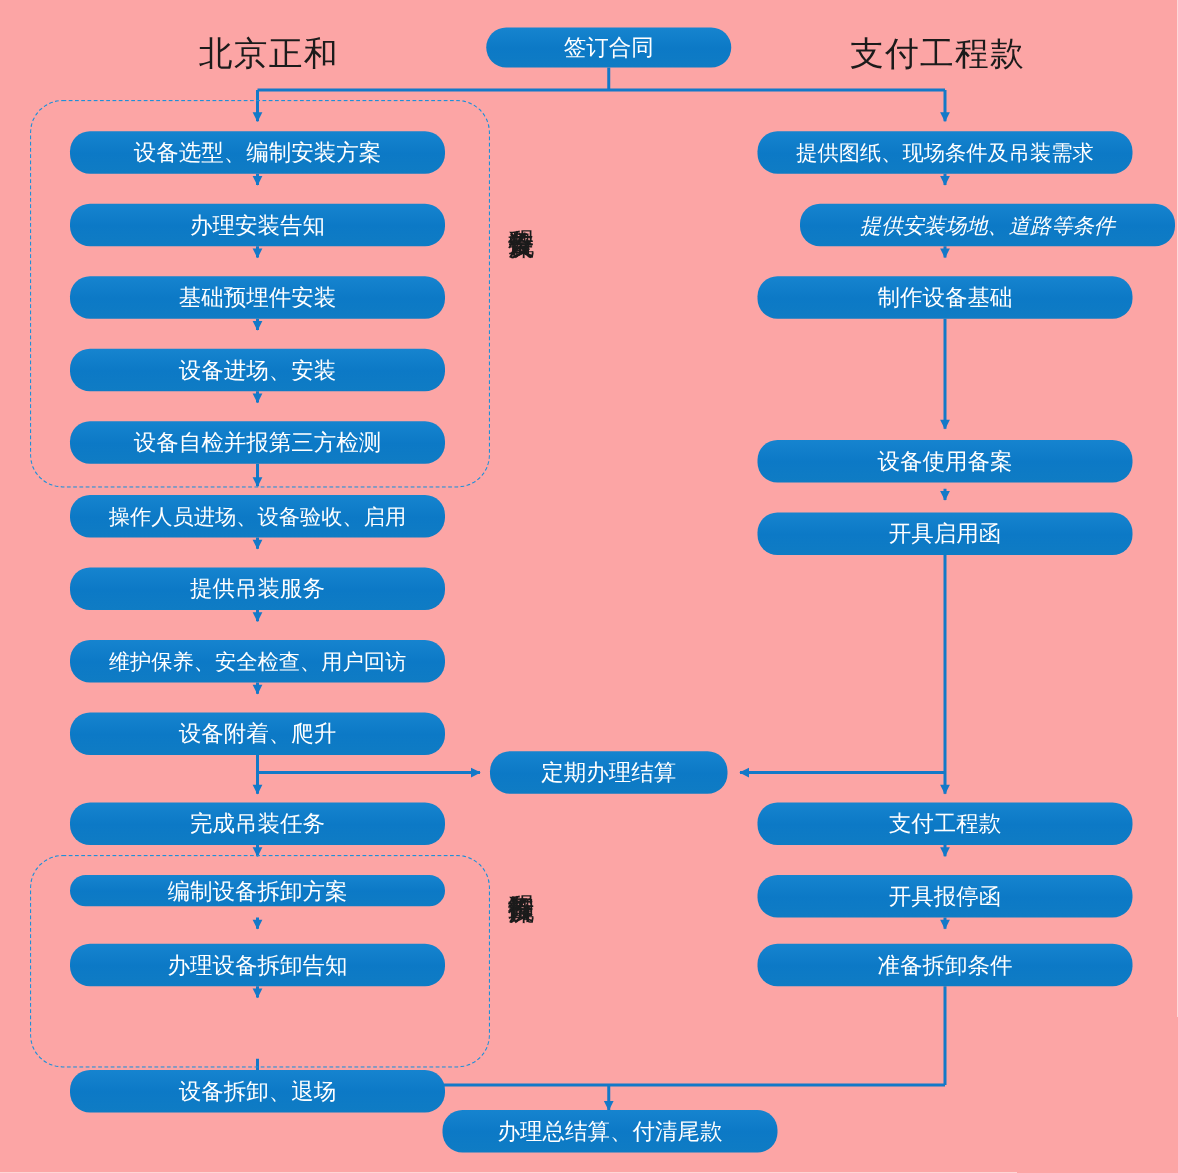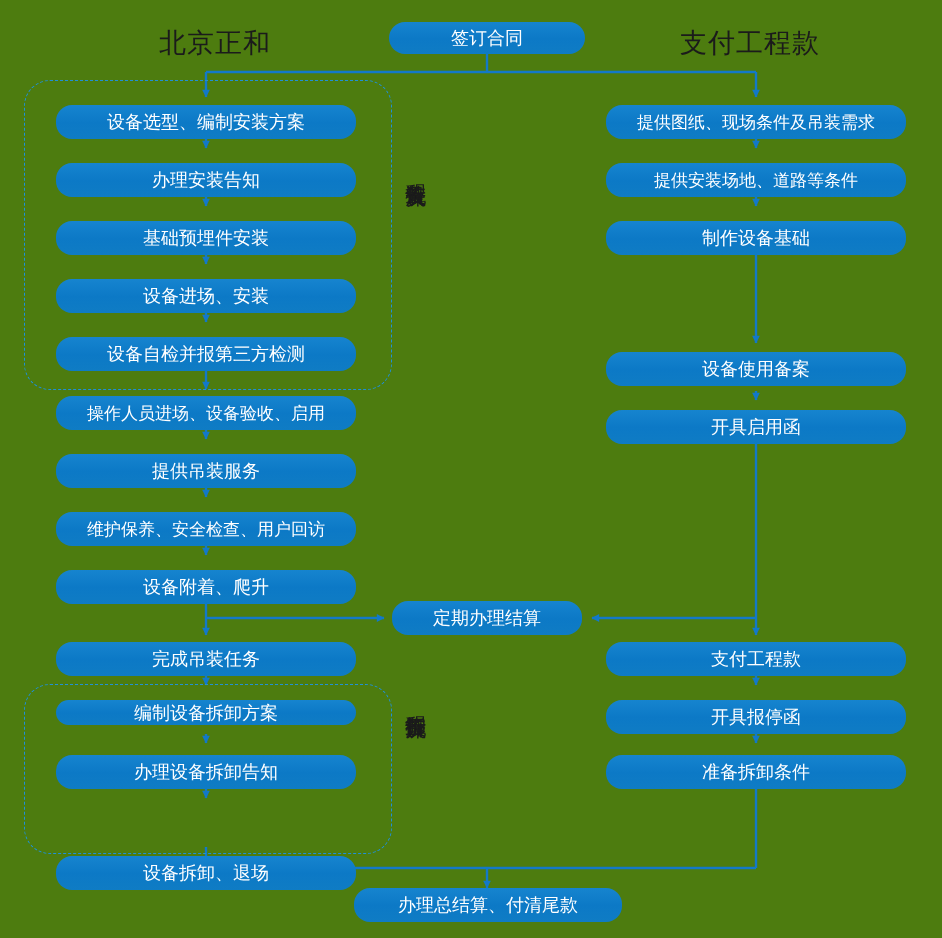--- a/index.html
+++ b/index.html
@@ -5,21 +5,21 @@
 <style>
   html,body{margin:0;padding:0;background:#ffffff;}
   body{
     font-family:"Liberation Sans","DejaVu Sans",sans-serif;
     -webkit-font-smoothing:antialiased;
   }
   #canvas{
     position:relative;
     width:942px;
     height:938px;
-    background:#4d7c0f;
+    background:#fca5a5;
     overflow:hidden;
   }
   
   #wires{
     position:absolute;
     left:0; top:0;
     width:942px; height:938px;
     z-index:1;
     pointer-events:none;
   }
@@ -156,21 +156,21 @@
   <div class="node" style="left:56px;top:454px;width:300px;height:34px;font-family:Liberation Serif, serif;">提供吊装服务</div>
   <div class="node wide" style="left:56px;top:512px;width:300px;height:34px;">维护保养、安全检查、用户回访</div>
   <div class="node" style="left:56px;top:570px;width:300px;height:34px;">设备附着、爬升</div>
   <div class="node" style="left:56px;top:642px;width:300px;height:34px;">完成吊装任务</div>
 
   <div class="node" style="left:56px;top:700px;width:300px;height:25px;">编制设备拆卸方案</div>
   <div class="node" style="left:56px;top:755px;width:300px;height:34px;">办理设备拆卸告知</div>
   <div class="node" style="left:56px;top:813px;width:300px;height:34px;margin-top:43px;">设备拆卸、退场</div>
 
   <div class="node wide" style="left:606px;top:105px;width:300px;height:34px;text-align:right;">提供图纸、现场条件及吊装需求</div>
-  <div class="node wide" style="left:606px;top:163px;width:300px;height:34px;">提供安装场地、道路等条件</div>
+  <div class="node wide" style="left:640px;top:163px;width:300px;height:34px;font-style:italic;">提供安装场地、道路等条件</div>
   <div class="node" style="left:606px;top:221px;width:300px;height:34px;">制作设备基础</div>
   <div class="node" style="left:606px;top:352px;width:300px;height:34px;">设备使用备案</div>
   <div class="node" style="left:606px;top:410px;width:300px;height:34px;">开具启用函</div>
   <div class="node" style="left:606px;top:642px;width:300px;height:34px;">支付工程款</div>
   <div class="node" style="left:606px;top:700px;width:300px;height:34px;">开具报停函</div>
   <div class="node" style="left:606px;top:755px;width:300px;height:34px;">准备拆卸条件</div>
 
   <div class="node" style="left:392px;top:601px;width:190px;height:34px;">定期办理结算</div>
 
   <div class="node" style="left:354px;top:888px;width:268px;height:34px;">办理总结算、付清尾款</div>

